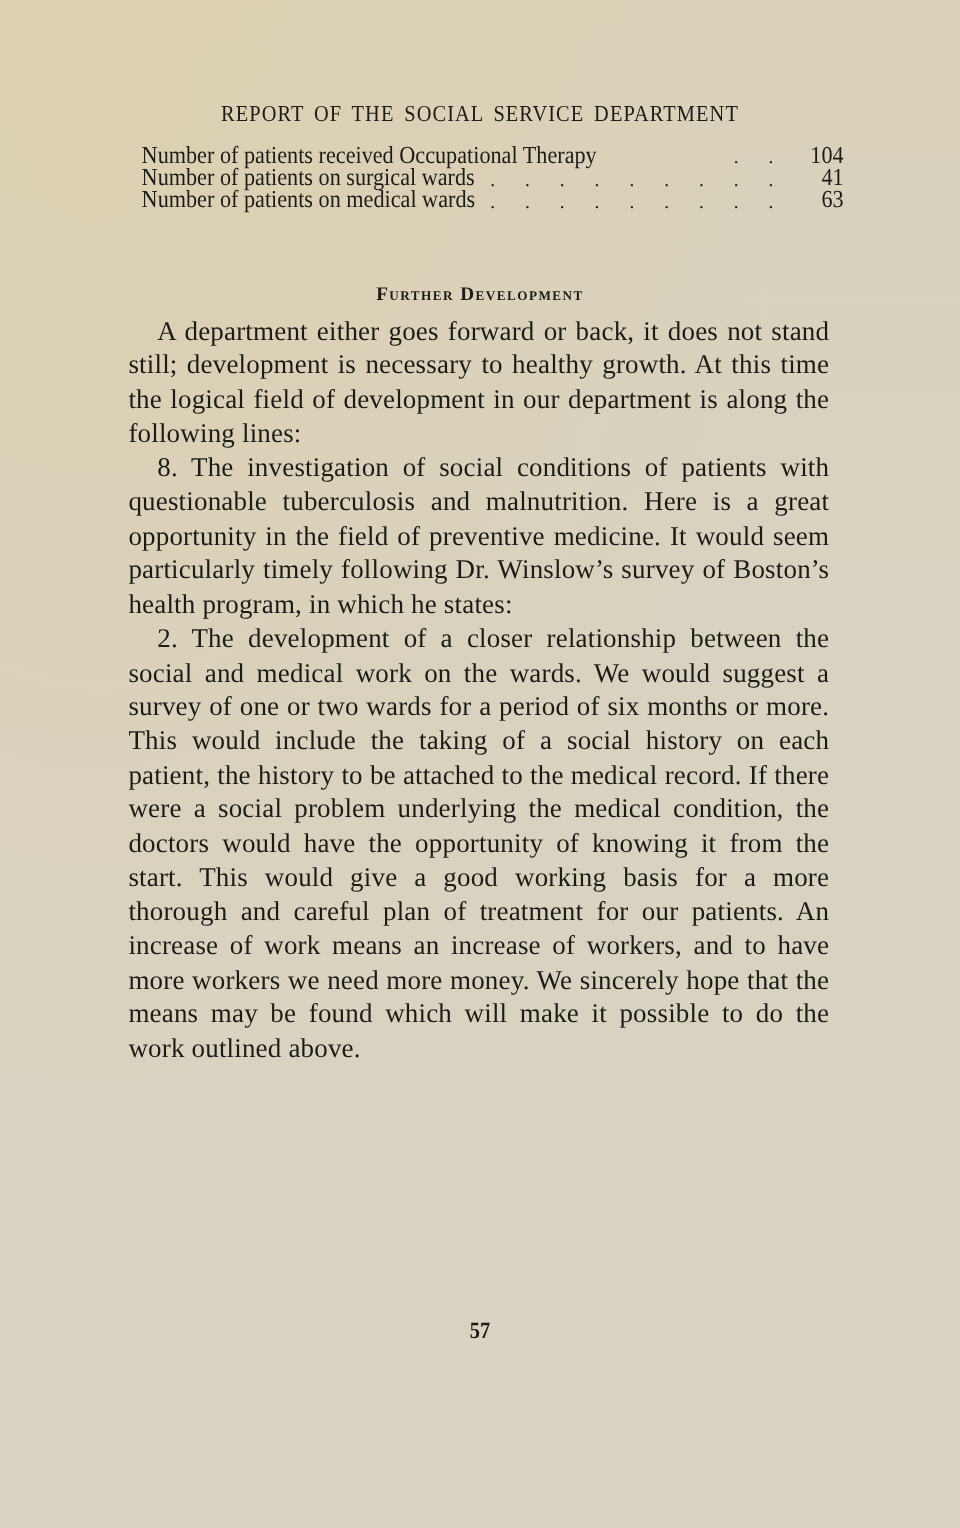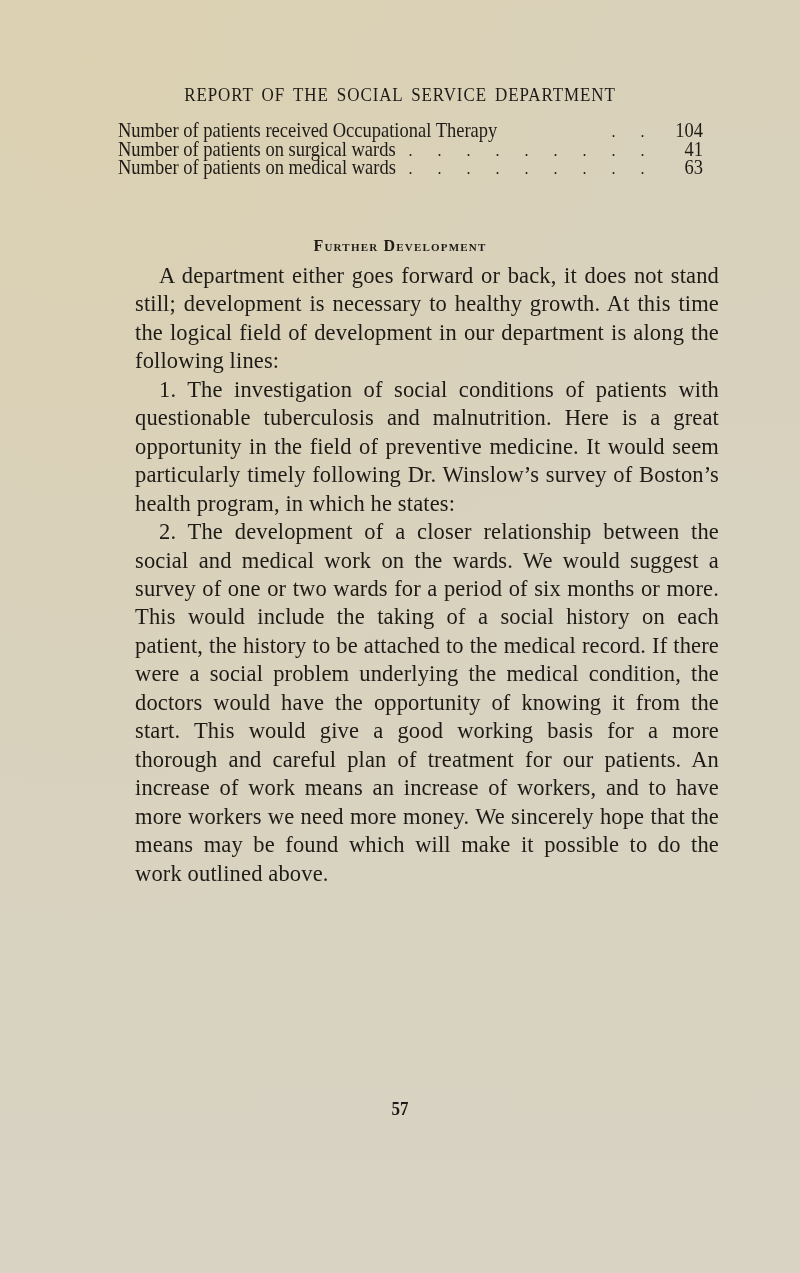--- a/index.html
+++ b/index.html
@@ -84,21 +84,20 @@
     }
     .body-text {
       position: absolute;
       top: 262px;
       left: 107px;
       width: 584px;
       font-size: 22.5px;
       line-height: 28.45px;
       text-align: justify;
       letter-spacing: 0.15px;
-      margin-left: 28px;
     }
     .body-text p {
       margin: 0;
       text-indent: 24px;
       hyphens: manual;
     }
     .page-number {
       position: absolute;
       top: 1098px;
       left: 0;
@@ -133,19 +132,19 @@
       <span class="stat-label">Number of patients on medical wards</span>
       <span class="stat-leader">. . . . . . . . .</span>
       <span class="stat-value">63</span>
     </div>
   </div>
 
   <h2 class="section-heading">Further Development</h2>
 
   <div class="body-text">
     <p>A department either goes forward or back, it does not stand still; development is necessary to healthy growth. At this time the logical field of development in our department is along the following lines:</p>
-    <p>1. The investigation of social conditions of patients with questionable tuberculosis and malnutrition. Here is a great opportunity in the field of preventive medi­cine. It would seem particularly timely following Dr. Winslow’s survey of Boston’s health program, in which he states:</p>
+    <p>8. The investigation of social conditions of patients with questionable tuberculosis and malnutrition. Here is a great opportunity in the field of preventive medi­cine. It would seem particularly timely following Dr. Winslow’s survey of Boston’s health program, in which he states:</p>
     <p>2. The development of a closer relationship be­tween the social and medical work on the wards. We would suggest a survey of one or two wards for a period of six months or more. This would include the taking of a social history on each patient, the history to be attached to the medical record. If there were a social problem underlying the medical condition, the doctors would have the opportunity of knowing it from the start. This would give a good working basis for a more thorough and careful plan of treatment for our patients. An increase of work means an increase of workers, and to have more workers we need more money. We sincerely hope that the means may be found which will make it possible to do the work outlined above.</p>
   </div>
 
   <div class="page-number">57</div>
 
 </div>
 
 </body></html>

